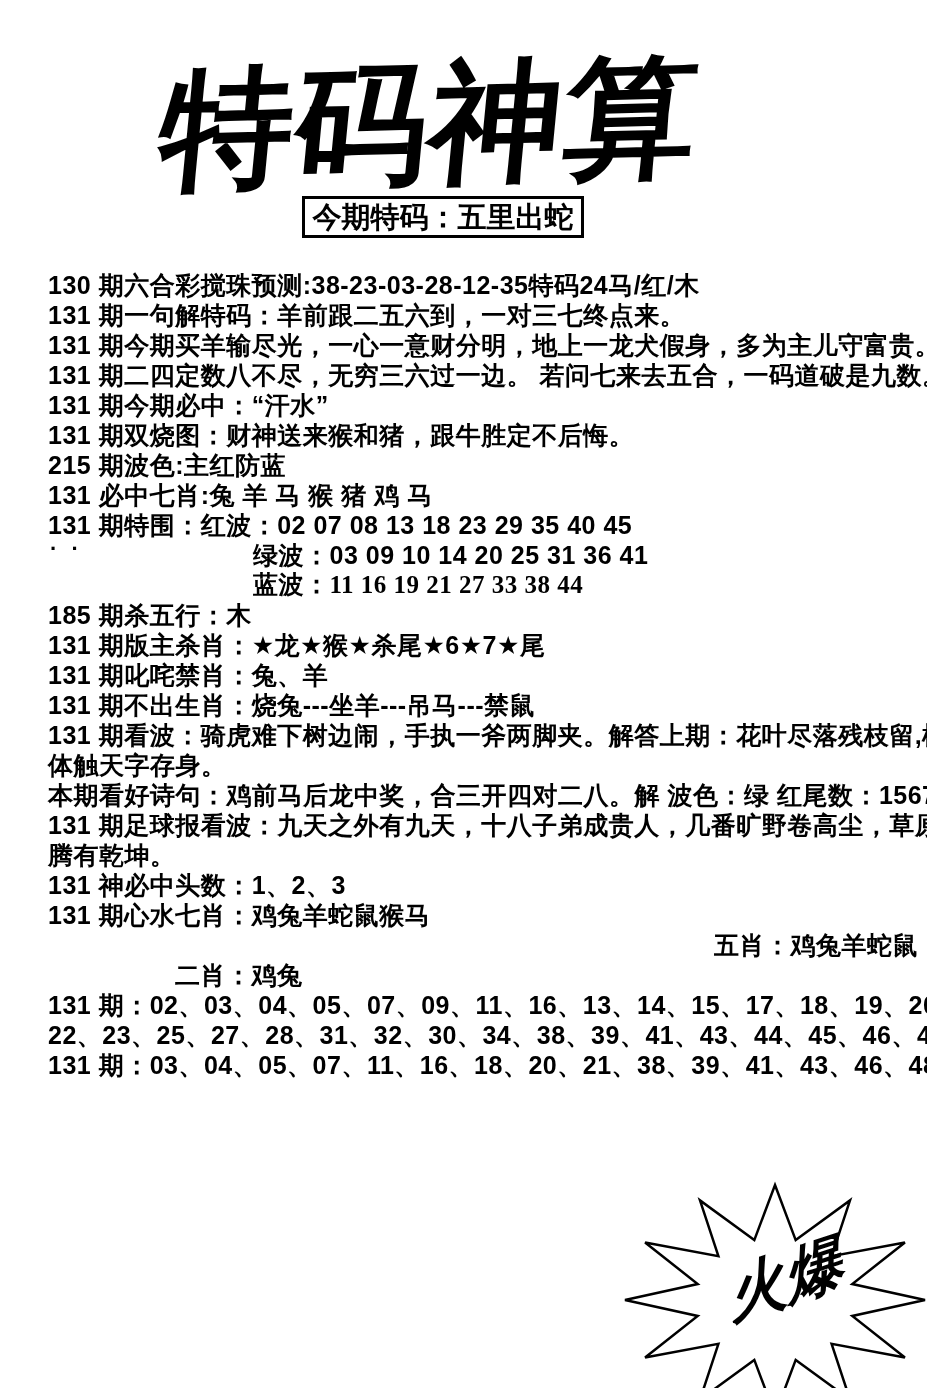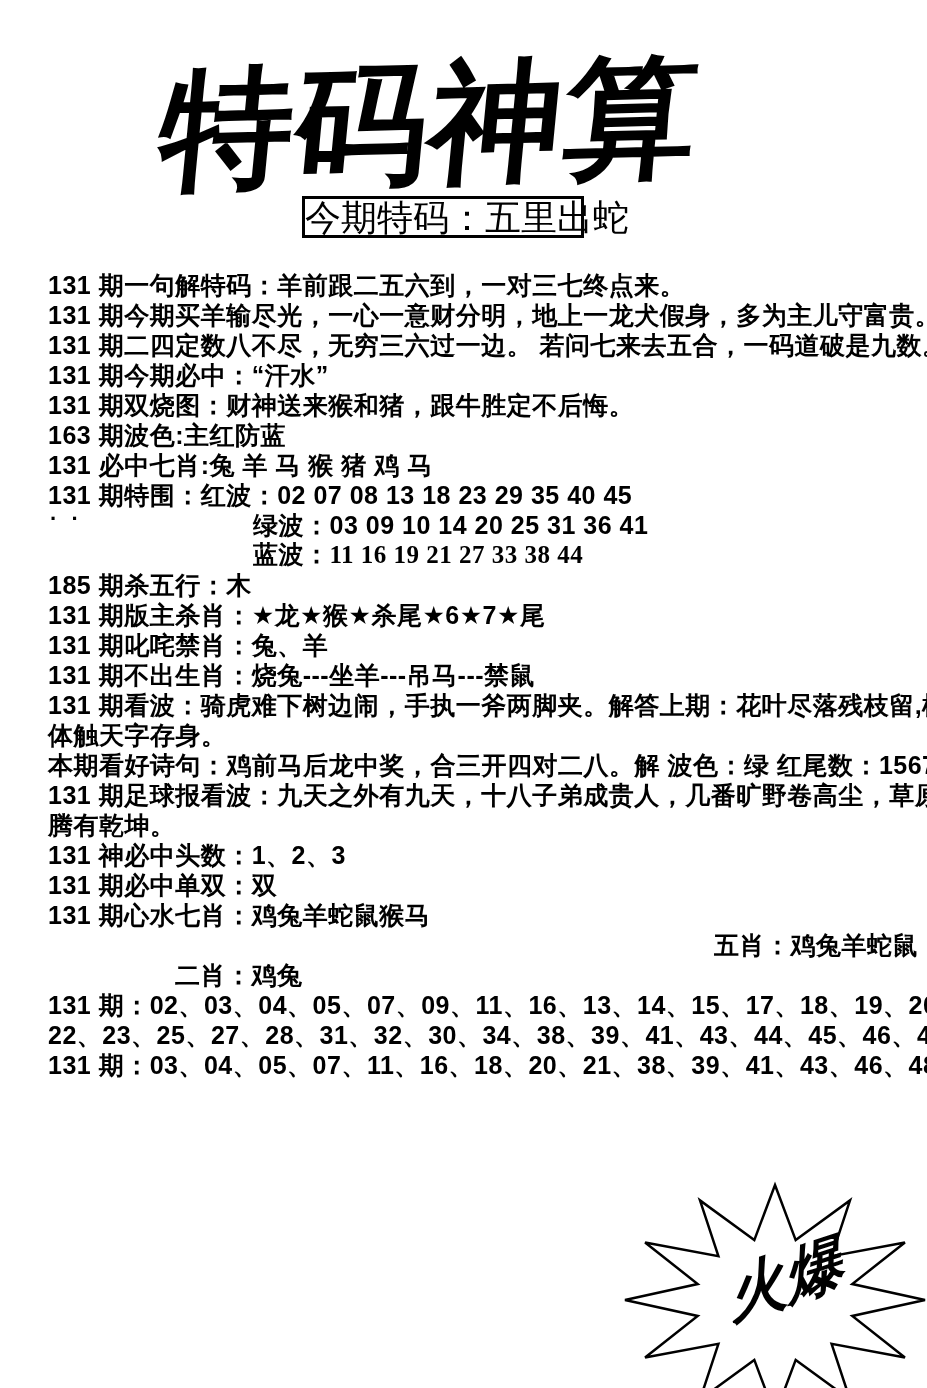--- a/index.html
+++ b/index.html
@@ -22,22 +22,22 @@
     white-space:nowrap;
     transform:skewX(-7deg) rotate(-1.5deg);
     line-height:1.3;
   }
   .special-box {
     position:absolute;
     left:302px; top:196px;
     width:282px; height:42px;
     background:#ffffff;
     border:3px solid #000000;
-    font-size:36px;
-    font-weight:normal;
+    font-size:29px;
+    font-weight:bold;
     text-align:center;
     line-height:37px;
     white-space:nowrap;
     z-index:5;
   }
   .body-lines {
     position:absolute;
     left:48px; top:270px;
     width:870px;
   }
@@ -76,41 +76,41 @@
   }
 </style>
 </head>
 <body>
 
 <div class="title">特码神算</div>
 
 <div class="special-box">今期特码：五里出蛇</div>
 
 <div class="body-lines">
+    <div class="line"><span>130 期六合彩搅珠预测:38-23-03-28-12-35特码24马/红/木</span></div>
     <div class="line"><span>131 期一句解特码：羊前跟二五六到，一对三七终点来。</span></div>
     <div class="line"><span>131 期今期买羊输尽光，一心一意财分明，地上一龙犬假身，多为主儿守富贵。</span></div>
     <div class="line"><span>131 期二四定数八不尽，无穷三六过一边。 若问七来去五合，一码道破是九数。</span></div>
     <div class="line"><span>131 期今期必中：“汗水”</span></div>
     <div class="line"><span>131 期双烧图：财神送来猴和猪，跟牛胜定不后悔。</span></div>
-    <div class="line"><span>163 期波色:主红防蓝</span></div>
+    <div class="line"><span>215 期波色:主红防蓝</span></div>
     <div class="line"><span>131 必中七肖:兔 羊 马 猴 猪 鸡 马</span></div>
     <div class="line"><span>131 期特围：红波：02 07 08 13 18 23 29 35 40 45</span></div>
     <div class="line" style="padding-left: 205px;"><span class="marker">· ·</span><span>绿波：03 09 10 14 20 25 31 36 41</span></div>
     <div class="line" style="padding-left: 205px; font-family: Liberation Serif, serif;"><span>蓝波：11 16 19 21 27 33 38 44</span></div>
     <div class="line"><span>185 期杀五行：木</span></div>
     <div class="line"><span>131 期版主杀肖：★龙★猴★杀尾★6★7★尾</span></div>
     <div class="line"><span>131 期叱咤禁肖：兔、羊</span></div>
     <div class="line"><span>131 期不出生肖：烧兔---坐羊---吊马---禁鼠</span></div>
     <div class="line"><span>131 期看波：骑虎难下树边闹，手执一斧两脚夹。解答上期：花叶尽落残枝留,树</span></div>
     <div class="line"><span>体触天字存身。</span></div>
     <div class="line"><span>本期看好诗句：鸡前马后龙中奖，合三开四对二八。解 波色：绿 红尾数：15679</span></div>
     <div class="line"><span>131 期足球报看波：九天之外有九天，十八子弟成贵人，几番旷野卷高尘，草原奔</span></div>
     <div class="line"><span>腾有乾坤。</span></div>
     <div class="line"><span>131 神必中头数：1、2、3</span></div>
-    <div class="line"><span>131 期必中单双：双</span></div>
     <div class="line"><span>131 期心水七肖：鸡兔羊蛇鼠猴马</span></div>
     <div class="line" style="padding-left: 127px; text-align: right;"><span>五肖：鸡兔羊蛇鼠</span></div>
     <div class="line" style="padding-left: 127px;"><span>二肖：鸡兔</span></div>
     <div class="line"><span>131 期：02、03、04、05、07、09、11、16、13、14、15、17、18、19、20、21、</span></div>
     <div class="line"><span>22、23、25、27、28、31、32、30、34、38、39、41、43、44、45、46、48、49</span></div>
     <div class="line"><span>131 期：03、04、05、07、11、16、18、20、21、38、39、41、43、46、48</span></div>
   </div>
 
 <div class="burst">
   <svg width="340" height="240" viewBox="0 0 340 240">

